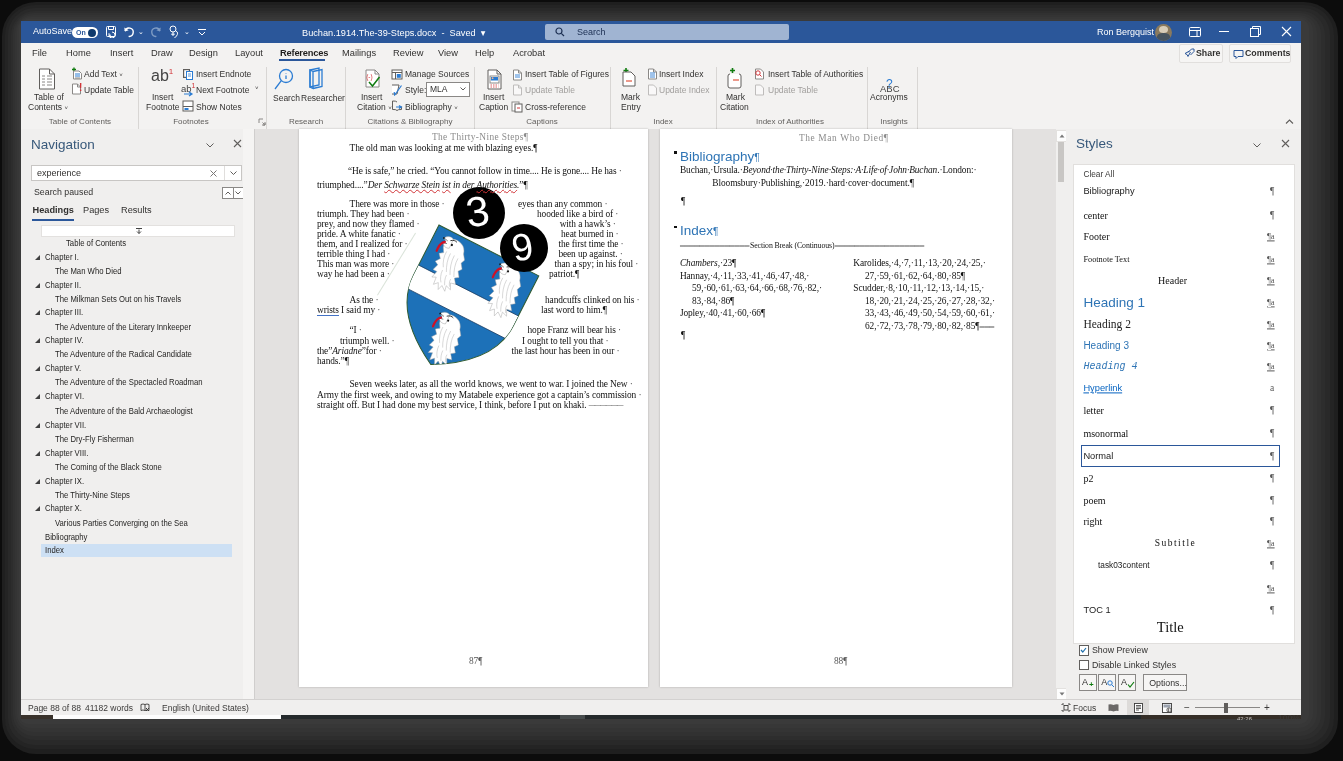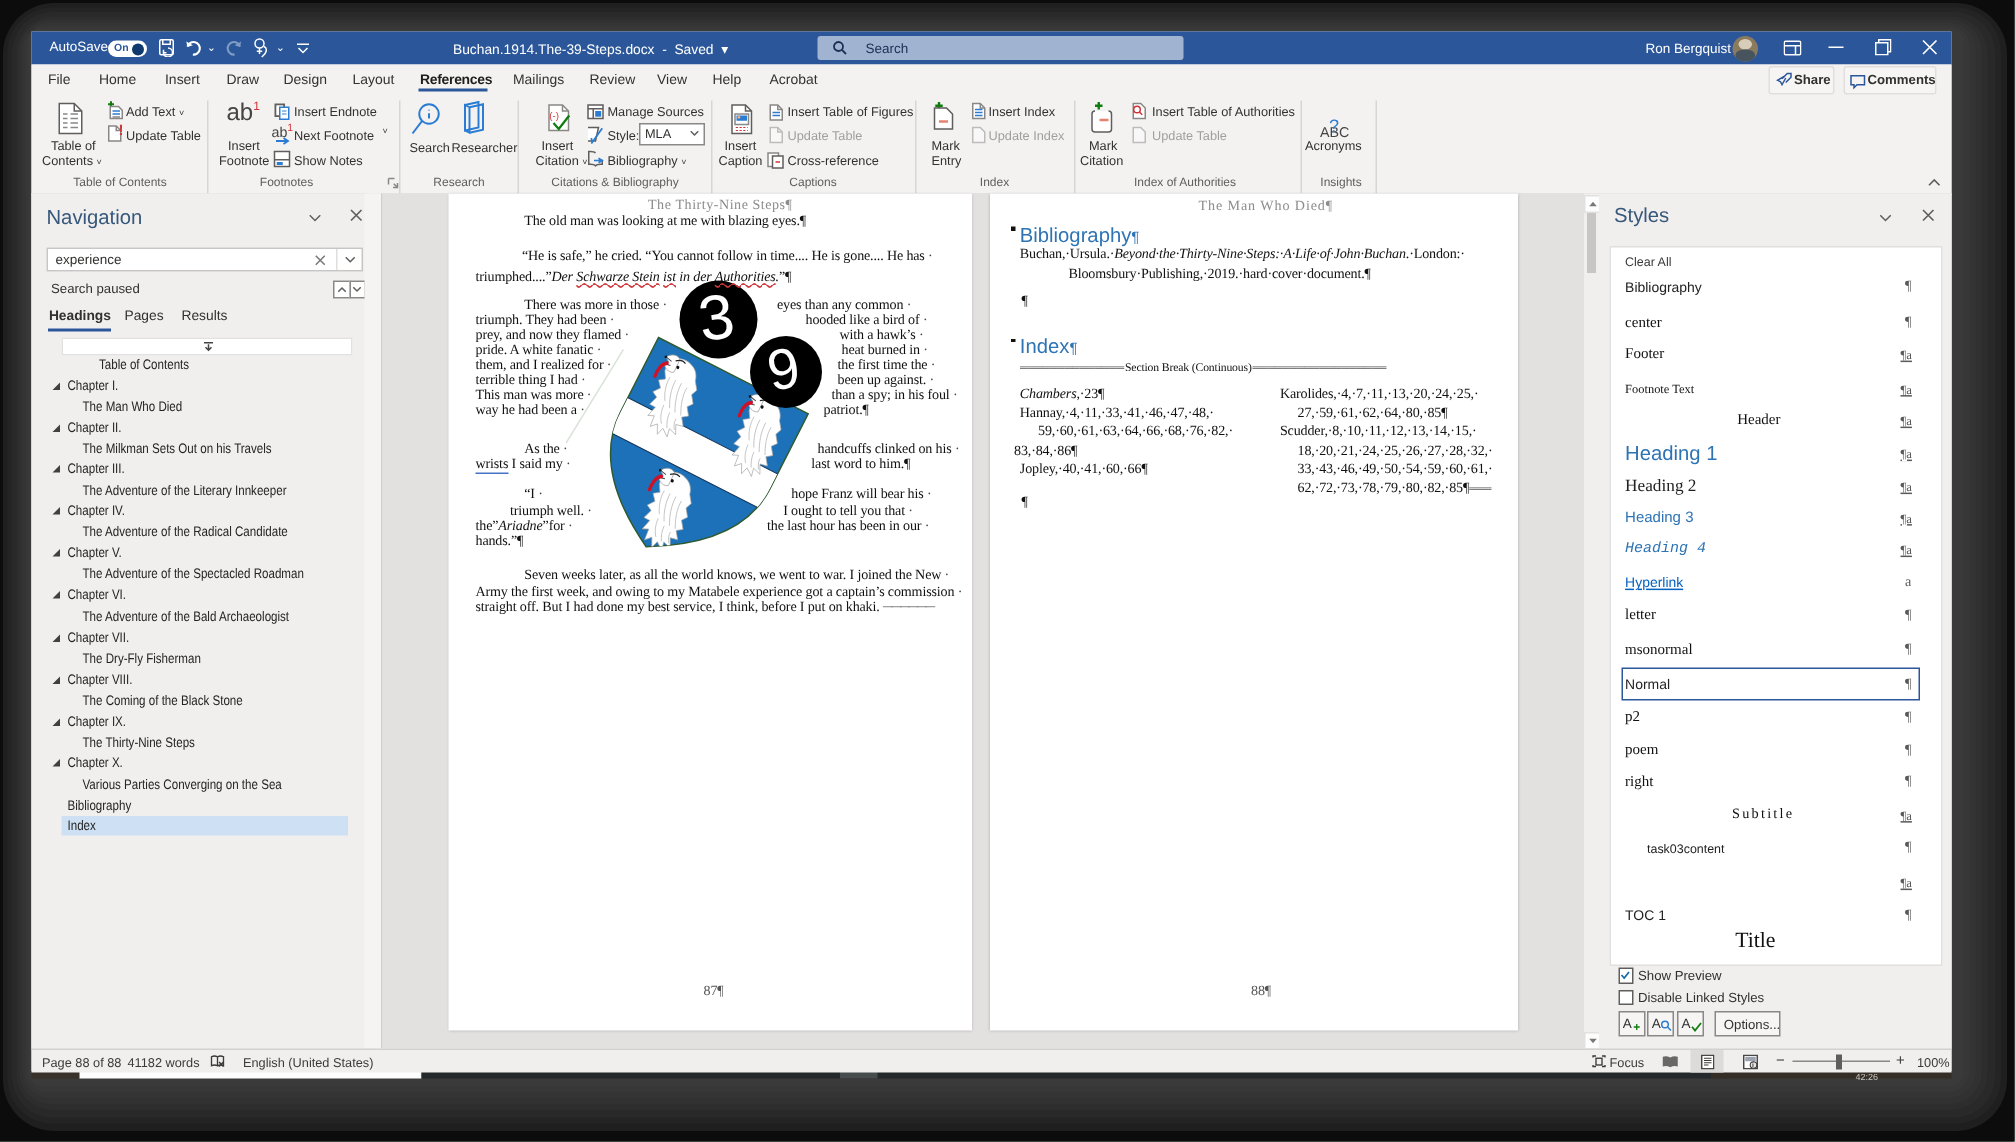--- a/index.html
+++ b/index.html
@@ -495,21 +495,21 @@
           <div class="dt h1b" style="left:19.9px;top:19.8px;">Bibliography<span style="font-size:10px;">¶</span></div>
           <div class="dt" style="left:19.9px;top:36.1px;">Buchan,·Ursula.·<i>Beyond·the·Thirty-Nine·Steps:·A·Life·of·John·Buchan</i>.·London:·</div>
           <div class="dt" style="left:52.3px;top:48.9px;">Bloomsbury·Publishing,·2019.·hard·cover·document.¶</div>
           <div class="dt" style="left:21px;top:66.9px;">¶</div>
           <div class="abs" style="left:14px;top:96.5px;width:2.8px;height:2.8px;background:#111;"></div>
           <div class="dt h1b" style="left:19.9px;top:94.2px;">Index<span style="font-size:10px;">¶</span></div>
           <div class="dt" style="left:20px;top:111.0px;"><span class="brk">══════════════</span><span style="font-size:7.8px;"> Section Break (Continuous) </span><span class="brk">══════════════════</span></div>
           <div class="dt" style="left:19.9px;top:129.0px;"><i>Chambers</i>,·23¶</div>
           <div class="dt" style="left:19.9px;top:141.8px;">Hannay,·4,·11,·33,·41,·46,·47,·48,·</div>
           <div class="dt" style="left:32px;top:154.3px;">59,·60,·61,·63,·64,·66,·68,·76,·82,·</div>
-          <div class="dt" style="left:16px;top:167.1px;">83,·84,·86¶</div>
+          <div class="dt" style="left:32px;top:167.1px;">83,·84,·86¶</div>
           <div class="dt" style="left:19.9px;top:179.1px;">Jopley,·40,·41,·60,·66¶</div>
           <div class="dt" style="left:21px;top:201.2px;">¶</div>
           <div class="dt" style="left:193.3px;top:129.0px;">Karolides,·4,·7,·11,·13,·20,·24,·25,·</div>
           <div class="dt" style="left:205px;top:141.8px;">27,·59,·61,·62,·64,·80,·85¶</div>
           <div class="dt" style="left:193.3px;top:154.3px;">Scudder,·8,·10,·11,·12,·13,·14,·15,·</div>
           <div class="dt" style="left:205px;top:167.1px;">18,·20,·21,·24,·25,·26,·27,·28,·32,·</div>
           <div class="dt" style="left:205px;top:179.1px;">33,·43,·46,·49,·50,·54,·59,·60,·61,·</div>
           <div class="dt" style="left:205px;top:191.8px;">62,·72,·73,·78,·79,·80,·82,·85¶<span class="brk">═══</span></div>
           <div class="dt dim2" style="left:174px;top:526.8px;">88¶</div>
         </div>
@@ -640,15 +640,15 @@
       <svg class="abs" style="left:1141px;top:3px;" width="10" height="10" viewBox="0 0 10 10">
         <rect x="0.5" y="0.5" width="9" height="9" fill="#fff" stroke="#3b3a39" stroke-width="0.9"></rect>
         <rect x="1.5" y="1.5" width="7" height="3" fill="#9ca3af"></rect>
         <circle cx="7" cy="7" r="2.2" fill="#e8e6e4" stroke="#3b3a39" stroke-width="0.7"></circle>
         <text x="6" y="8.6" font-size="4.5" fill="#3b3a39" font-family="Liberation Sans" font-weight="bold">i</text>
       </svg>
       <div class="line" style="left:1163px;top:2px;font-size:10px;">−</div>
       <div class="abs" style="left:1174px;top:7px;width:65px;height:1px;background:#8a8886;"></div>
       <div class="abs" style="left:1203px;top:2.5px;width:4px;height:10px;background:#605e5c;"></div>
       <div class="line" style="left:1243px;top:2px;font-size:10px;">+</div>
-      <div class="line" style="left:1257px;top:3px;">100%</div>
+      <div class="line" style="left:1257px;top:13px;">100%</div>
     </div>
   </div>
 
 </body></html>

